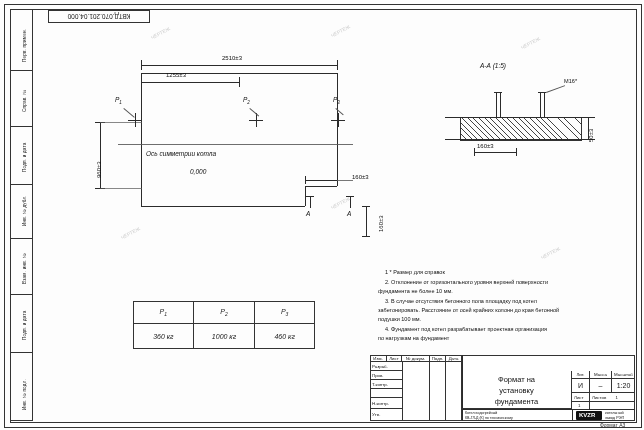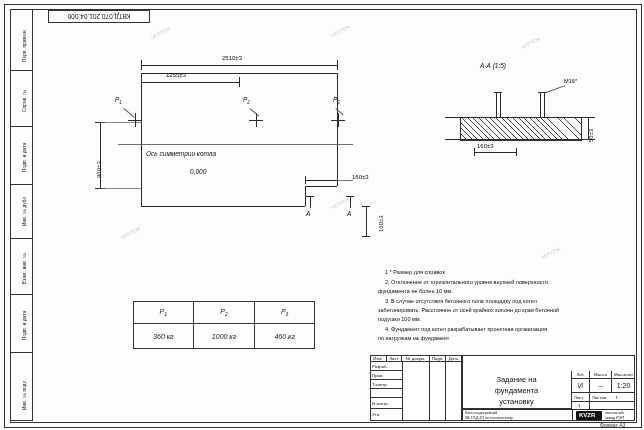--- a/index.html
+++ b/index.html
@@ -202,23 +202,23 @@
   <div class="tb-cell bord-r bord-b" style="left:370px;top:398px;width:33px;height:11px;line-height:11px;padding-left:2px;">Н.контр.</div>
   <div class="tb-cell bord-r" style="left:370px;top:409px;width:33px;height:12px;line-height:12px;padding-left:2px;">Утв.</div>
 
   <div class="tb-cell bord-r bord-b" style="left:403px;top:362px;width:27px;height:59px;"></div>
   <div class="tb-cell bord-r bord-b" style="left:430px;top:362px;width:16px;height:59px;"></div>
   <div class="tb-cell bord-r" style="left:446px;top:362px;width:16px;height:59px;"></div>
   <div class="ln vl" style="left:462px;top:355px;height:66px;"></div>
 
 
   <div class="tb-cell ctr" style="left:462px;top:371px;width:110px;height:38px;border-right:1px solid #333;border-bottom:1px solid #333;line-height:11px;padding-top:3px;">
-    <div class="mid">Задание на</div>
+    <div class="mid">Формат на</div>
+    <div class="mid">установку</div>
     <div class="mid">фундамента</div>
-    <div class="mid">установку</div>
   </div>
 
   <div class="tb-cell ctr bord-r bord-b" style="left:572px;top:371px;width:18px;height:8px;line-height:8px;">Лит.</div>
   <div class="tb-cell ctr bord-r bord-b" style="left:590px;top:371px;width:22px;height:8px;line-height:8px;">Масса</div>
   <div class="tb-cell ctr bord-b" style="left:612px;top:371px;width:23px;height:8px;line-height:8px;">Масштаб</div>
 
   <div class="tb-cell ctr bord-r bord-b" style="left:572px;top:379px;width:18px;height:14px;line-height:14px;font-size:7px;">И</div>
   <div class="tb-cell ctr bord-r bord-b" style="left:590px;top:379px;width:22px;height:14px;line-height:14px;font-size:7px;">–</div>
   <div class="tb-cell ctr bord-b" style="left:612px;top:379px;width:23px;height:14px;line-height:14px;font-size:7px;">1:20</div>
 

